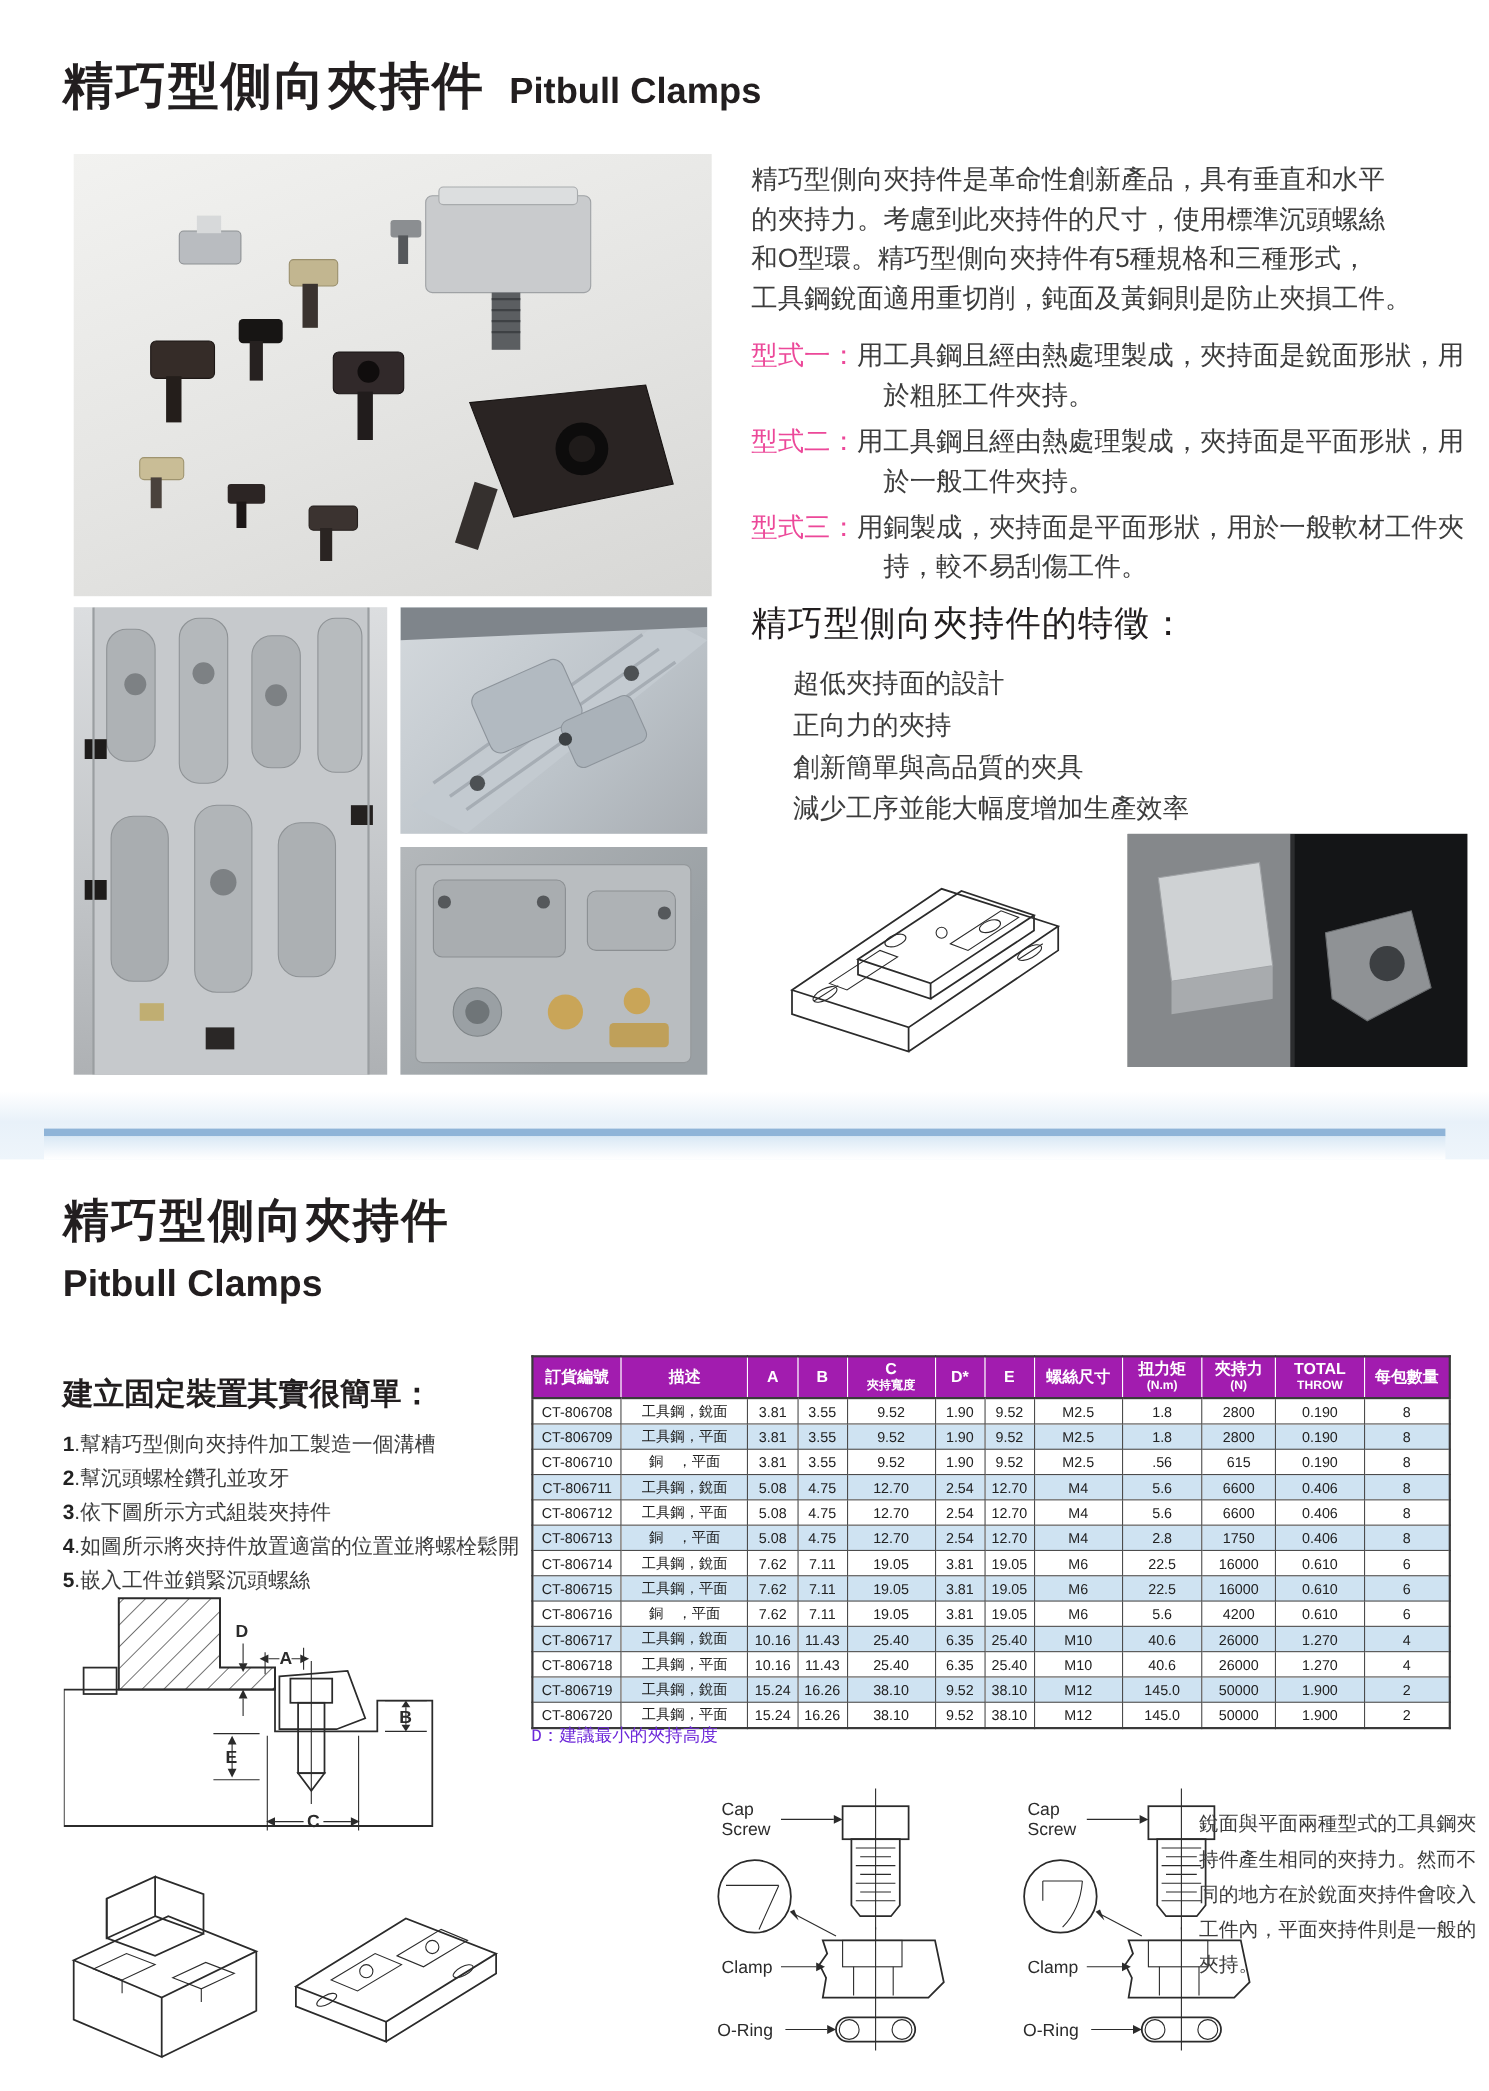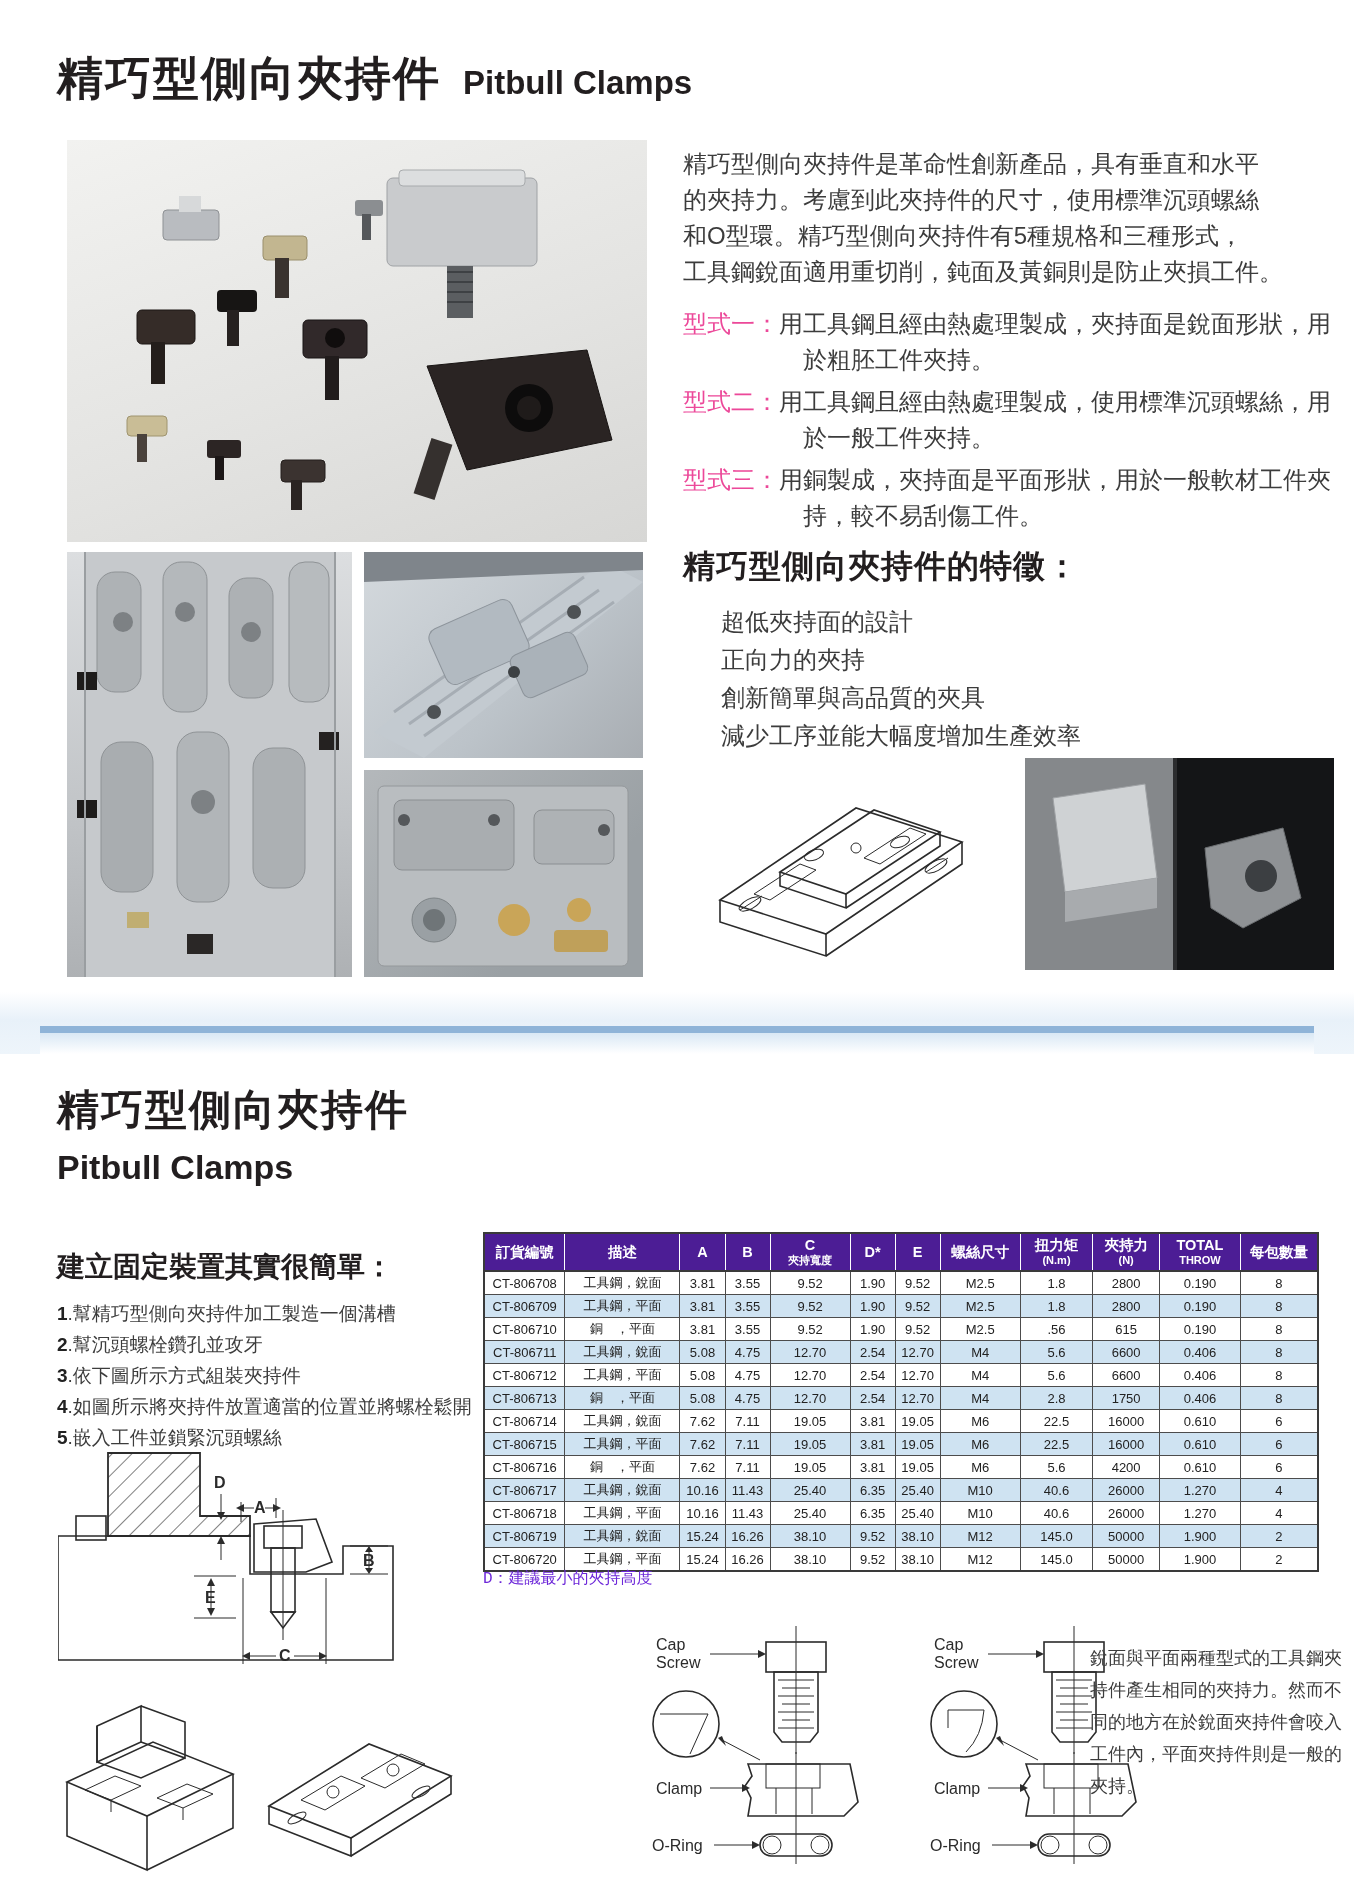--- a/index.html
+++ b/index.html
@@ -24,21 +24,21 @@
   .iso-diagram { left:704px; top:752px; width:273px; height:225px; background:#ffffff; }
 
   
   .intro-block { position:absolute; left:683px; top:146px; width:660px; }
   .intro-line { font-size:24px; line-height:36px; color:#3c3c3c; }
   .type-list { position:absolute; left:683px; top:300px; width:660px; }
   .type-item { font-size:24px; line-height:36px; color:#3c3c3c; padding-left:120px; text-indent:-120px; margin-top:6px; }
   .type-item .type-label { color:#ec4899;text-align:center; }
 
   .features { position:absolute; left:683px; top:545px; width:660px; }
-  .features-heading { font-size:32px; font-weight:bold; color:#221e1f; letter-spacing:1px; }
+  .features-heading { font-size:32px; font-weight:normal; color:#221e1f; letter-spacing:1px; }
   .features-list { margin-top:14px; margin-left:38px; }
   .features-list .feat { font-size:24px; line-height:38px; color:#3c3c3c; }
 
   
   .divider { position:absolute; left:0px; top:992px; width:1354px; height:62px;
     background:linear-gradient(180deg,#ffffff 0%,#e8f1f9 45%,#eef5fb 100%); }
   .divider .bar { position:absolute; left:40px; right:40px; top:34px; height:7px; background:#8fb4d8; }
   .divider .fade { position:absolute; left:40px; right:40px; top:41px; height:21px;
     background:linear-gradient(180deg,#d9e8f5 0%,#ffffff 100%); }
 
@@ -57,21 +57,21 @@
   .dim-diagram { position:absolute; left:58px; top:1428px; width:352px; height:250px; }
   .dim-diagram svg { display:block; width:100%; height:100%; }
 
   .sketch1 { position:absolute; left:57px; top:1686px; width:186px; height:196px; }
   .sketch2 { position:absolute; left:261px; top:1686px; width:196px; height:196px; }
   .sketch1 svg,.sketch2 svg { display:block; width:100%; height:100%; }
 
   
   .spec-table-wrap { position:absolute; left:483px; top:1232px; width:836px; }
   table.spec { border-collapse:collapse; width:100%; table-layout:fixed; border:2px solid #3a3a3a; }
-  table.spec th { background:#4c1d95; color:#ffffff; font-weight:bold; border:1px solid #ffffff; border-bottom:2px solid #3a3a3a; padding:3px 1px; vertical-align:middle; }
+  table.spec th { background:#a21caf; color:#ffffff; font-weight:bold; border:1px solid #ffffff; border-bottom:2px solid #3a3a3a; padding:3px 1px; vertical-align:middle; }
   table.spec th .l1 { font-size:14.5px; line-height:17px; }
   table.spec th .l2 { font-size:11px; line-height:13px; font-weight:bold; }
   table.spec td { border:1px solid #4c4c4c; font-size:13px; text-align:center; color:#222; padding:2px 1px; height:20px; white-space:nowrap; overflow:hidden; }
   table.spec tr.alt td { background:#cfe3f2; }
   table.spec col:nth-child(1){width:9.7%;} table.spec col:nth-child(2){width:13.8%;}
   table.spec col:nth-child(3){width:5.4%;} table.spec col:nth-child(4){width:5.4%;}
   table.spec col:nth-child(5){width:9.6%;} table.spec col:nth-child(6){width:5.4%;}
   table.spec col:nth-child(7){width:5.4%;} table.spec col:nth-child(8){width:9.6%;}
   table.spec col:nth-child(9){width:8.7%;} table.spec col:nth-child(10){width:8.0%;}
   table.spec col:nth-child(11){width:9.7%;} table.spec col:nth-child(12){width:9.3%;}
@@ -151,21 +151,21 @@
 
   <div class="intro-block">
     <div class="intro-line">精巧型側向夾持件是革命性創新產品，具有垂直和水平</div>
     <div class="intro-line">的夾持力。考慮到此夾持件的尺寸，使用標準沉頭螺絲</div>
     <div class="intro-line">和O型環。精巧型側向夾持件有5種規格和三種形式，</div>
     <div class="intro-line">工具鋼銳面適用重切削，鈍面及黃銅則是防止夾損工件。</div>
   </div>
 
   <div class="type-list">
     <div class="type-item"><span class="type-label">型式一：</span><span>用工具鋼且經由熱處理製成，夾持面是銳面形狀，用於粗胚工件夾持。</span></div>
-    <div class="type-item"><span class="type-label">型式二：</span><span>用工具鋼且經由熱處理製成，使用標準沉頭螺絲，用於一般工件夾持。</span></div>
+    <div class="type-item"><span class="type-label">型式二：</span><span>用工具鋼且經由熱處理製成，夾持面是平面形狀，用於一般工件夾持。</span></div>
     <div class="type-item"><span class="type-label">型式三：</span><span>用銅製成，夾持面是平面形狀，用於一般軟材工件夾持，較不易刮傷工件。</span></div>
   </div>
 
   <div class="features">
     <div class="features-heading">精巧型側向夾持件的特徵：</div>
     <div class="features-list">
       <div class="feat">超低夾持面的設計</div>
       <div class="feat">正向力的夾持</div>
       <div class="feat">創新簡單與高品質的夾具</div>
       <div class="feat">減少工序並能大幅度增加生產效率</div>

